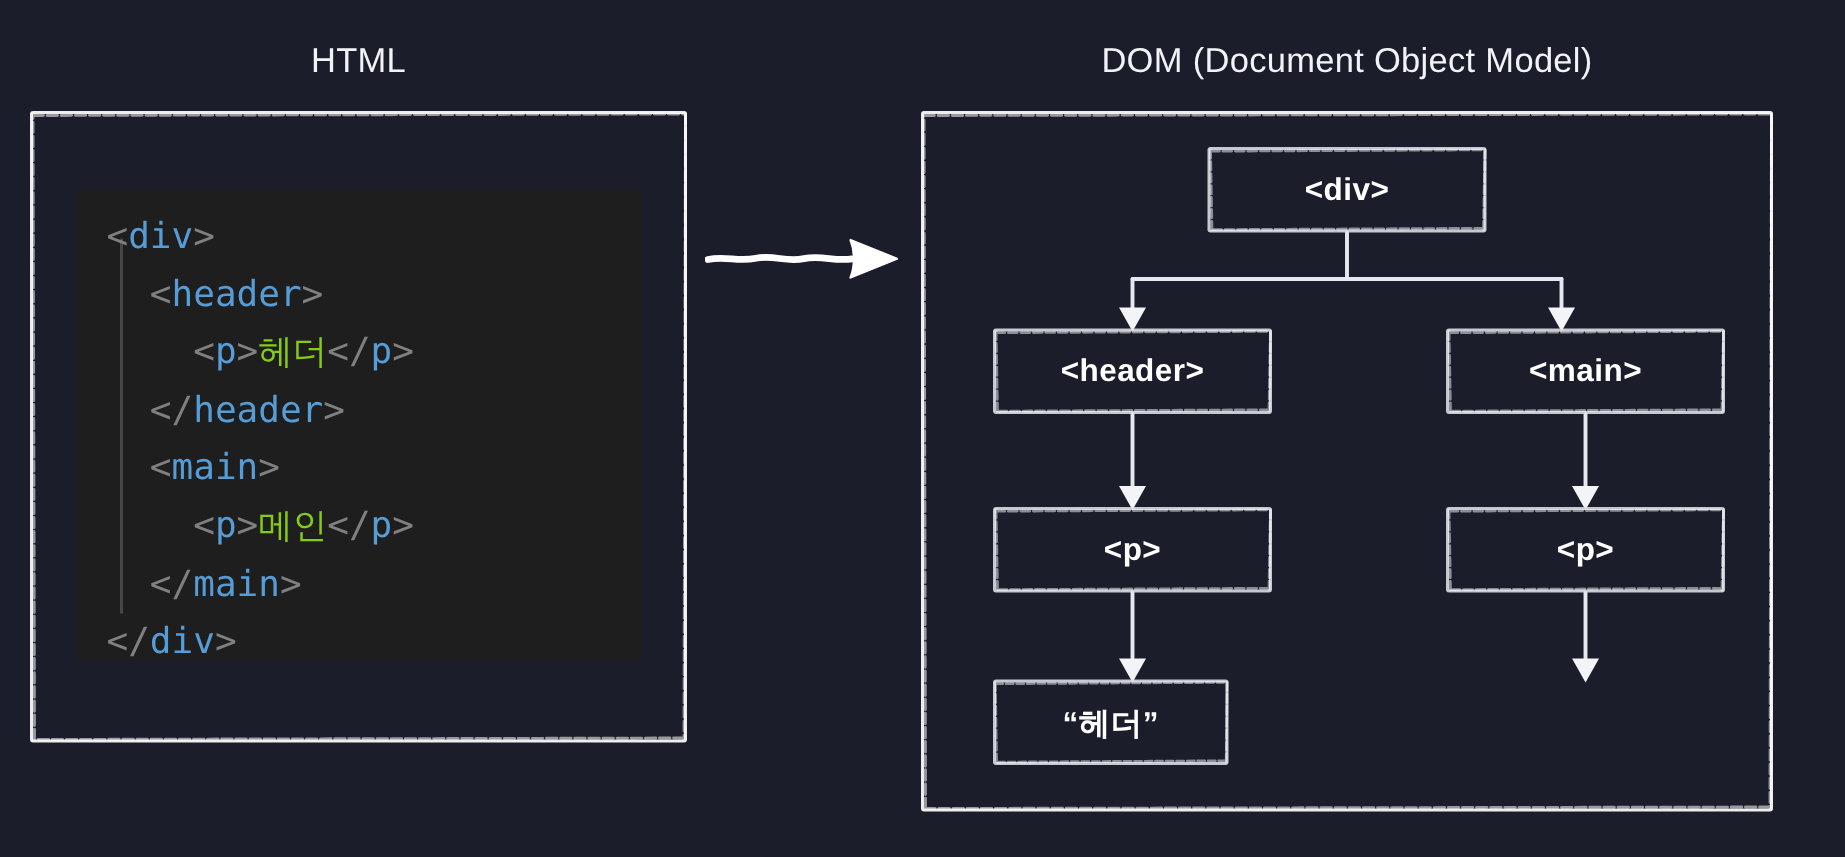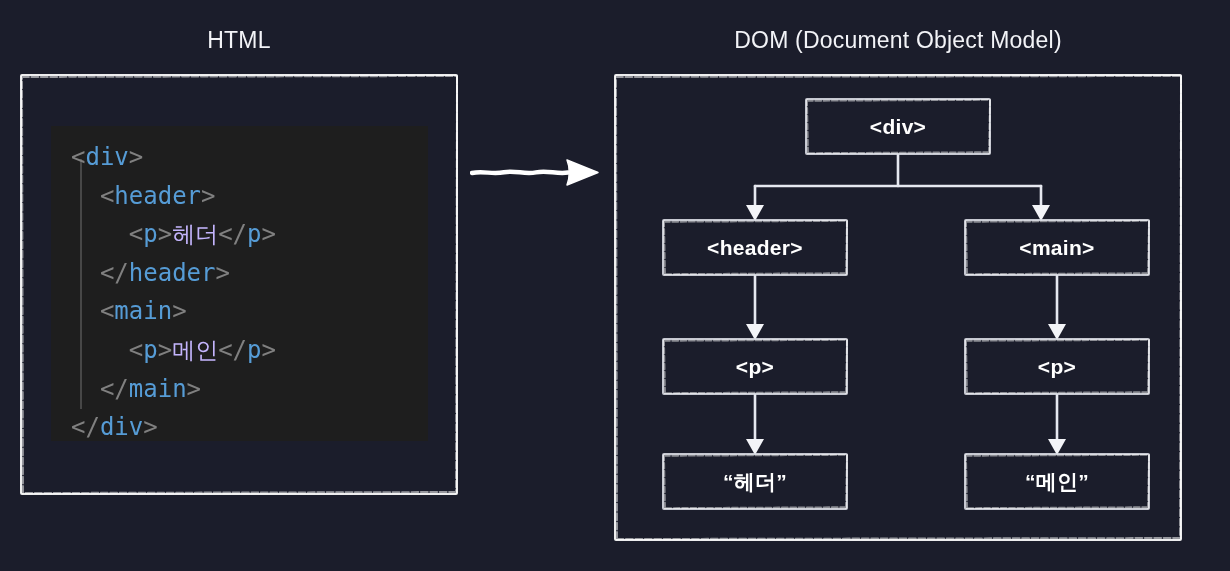--- a/index.html
+++ b/index.html
@@ -65,21 +65,21 @@
     line-height: 38.6px;
     color: #d4d4d4;
     margin: 0;
     padding: 0 0 0 20px;
     white-space: pre;
     position: relative;
   }
   .code-line { position: relative; height: 38.6px; white-space: pre; }
   .tok-punct { color: #808080; }
   .tok-tag   { color: #569cd6; margin-top: 20px; }
-  .tok-text  { color: #c4b5fd; font-family: "DejaVu Sans", sans-serif; font-size: 23px; }
+  .tok-text  { color: #84cc16; font-family: "DejaVu Sans", sans-serif; font-size: 23px; }
   .indent-guide {
     position: absolute;
     left: 29px;
     top: 33px;
     width: 2px;
     height: 250px;
     background: #474747;
   }
 
   
@@ -119,21 +119,21 @@
     white-space: nowrap;
   }
   .node .sketch-edge { inset: -2px; }
 
   
   #node-div     { left: 191px; top: 24px;  width: 186px; height: 57px; }
   #node-header  { left: 48px;  top: 145px; width: 186px; height: 57px; }
   #node-main    { left: 350px; top: 145px; width: 186px; height: 57px; }
   #node-p-left  { left: 48px;  top: 264px; width: 186px; height: 57px; }
   #node-p-right { left: 350px; top: 264px; width: 186px; height: 57px; }
-  #node-text-left  { left: 48px;  top: 379px; width: 186px; height: 57px; }
+  #node-text-left  { left: 48px;  top: 379px; width: 157px; height: 57px; }
   #node-text-right { left: 350px; top: 379px; width: 186px; height: 57px; }
 </style>
 </head>
 <body>
 
 <div class="stage">
 
   <div class="panel-title" id="title-html">HTML</div>
 
   <div class="panel-title" id="title-dom">DOM (Document Object Model)</div>
@@ -243,24 +243,16 @@
 
     <div class="node" id="node-text-left">
       <span>“헤더”</span>
       <span class="sketch-edge">
         <svg viewBox="0 0 190 61" preserveAspectRatio="none" aria-hidden="true">
           <path d="M2,3 L188,2 M189,2 L188,59 M188,58 L2,59 M3,59 L2,2" fill="none" stroke="#ffffff" stroke-width="2" stroke-linecap="round" stroke-dasharray="6 2.5" opacity="0.5"></path>
         </svg>
       </span>
     </div>
 
-    <div class="node" id="node-text-right">
-      <span>“메인”</span>
-      <span class="sketch-edge">
-        <svg viewBox="0 0 190 61" preserveAspectRatio="none" aria-hidden="true">
-          <path d="M2,3 L188,2 M189,2 L188,59 M188,58 L2,59 M3,59 L2,2" fill="none" stroke="#ffffff" stroke-width="2" stroke-linecap="round" stroke-dasharray="6 2.5" opacity="0.5"></path>
-        </svg>
-      </span>
-    </div>
 
   </div>
 
 </div>
 
 </body></html>

